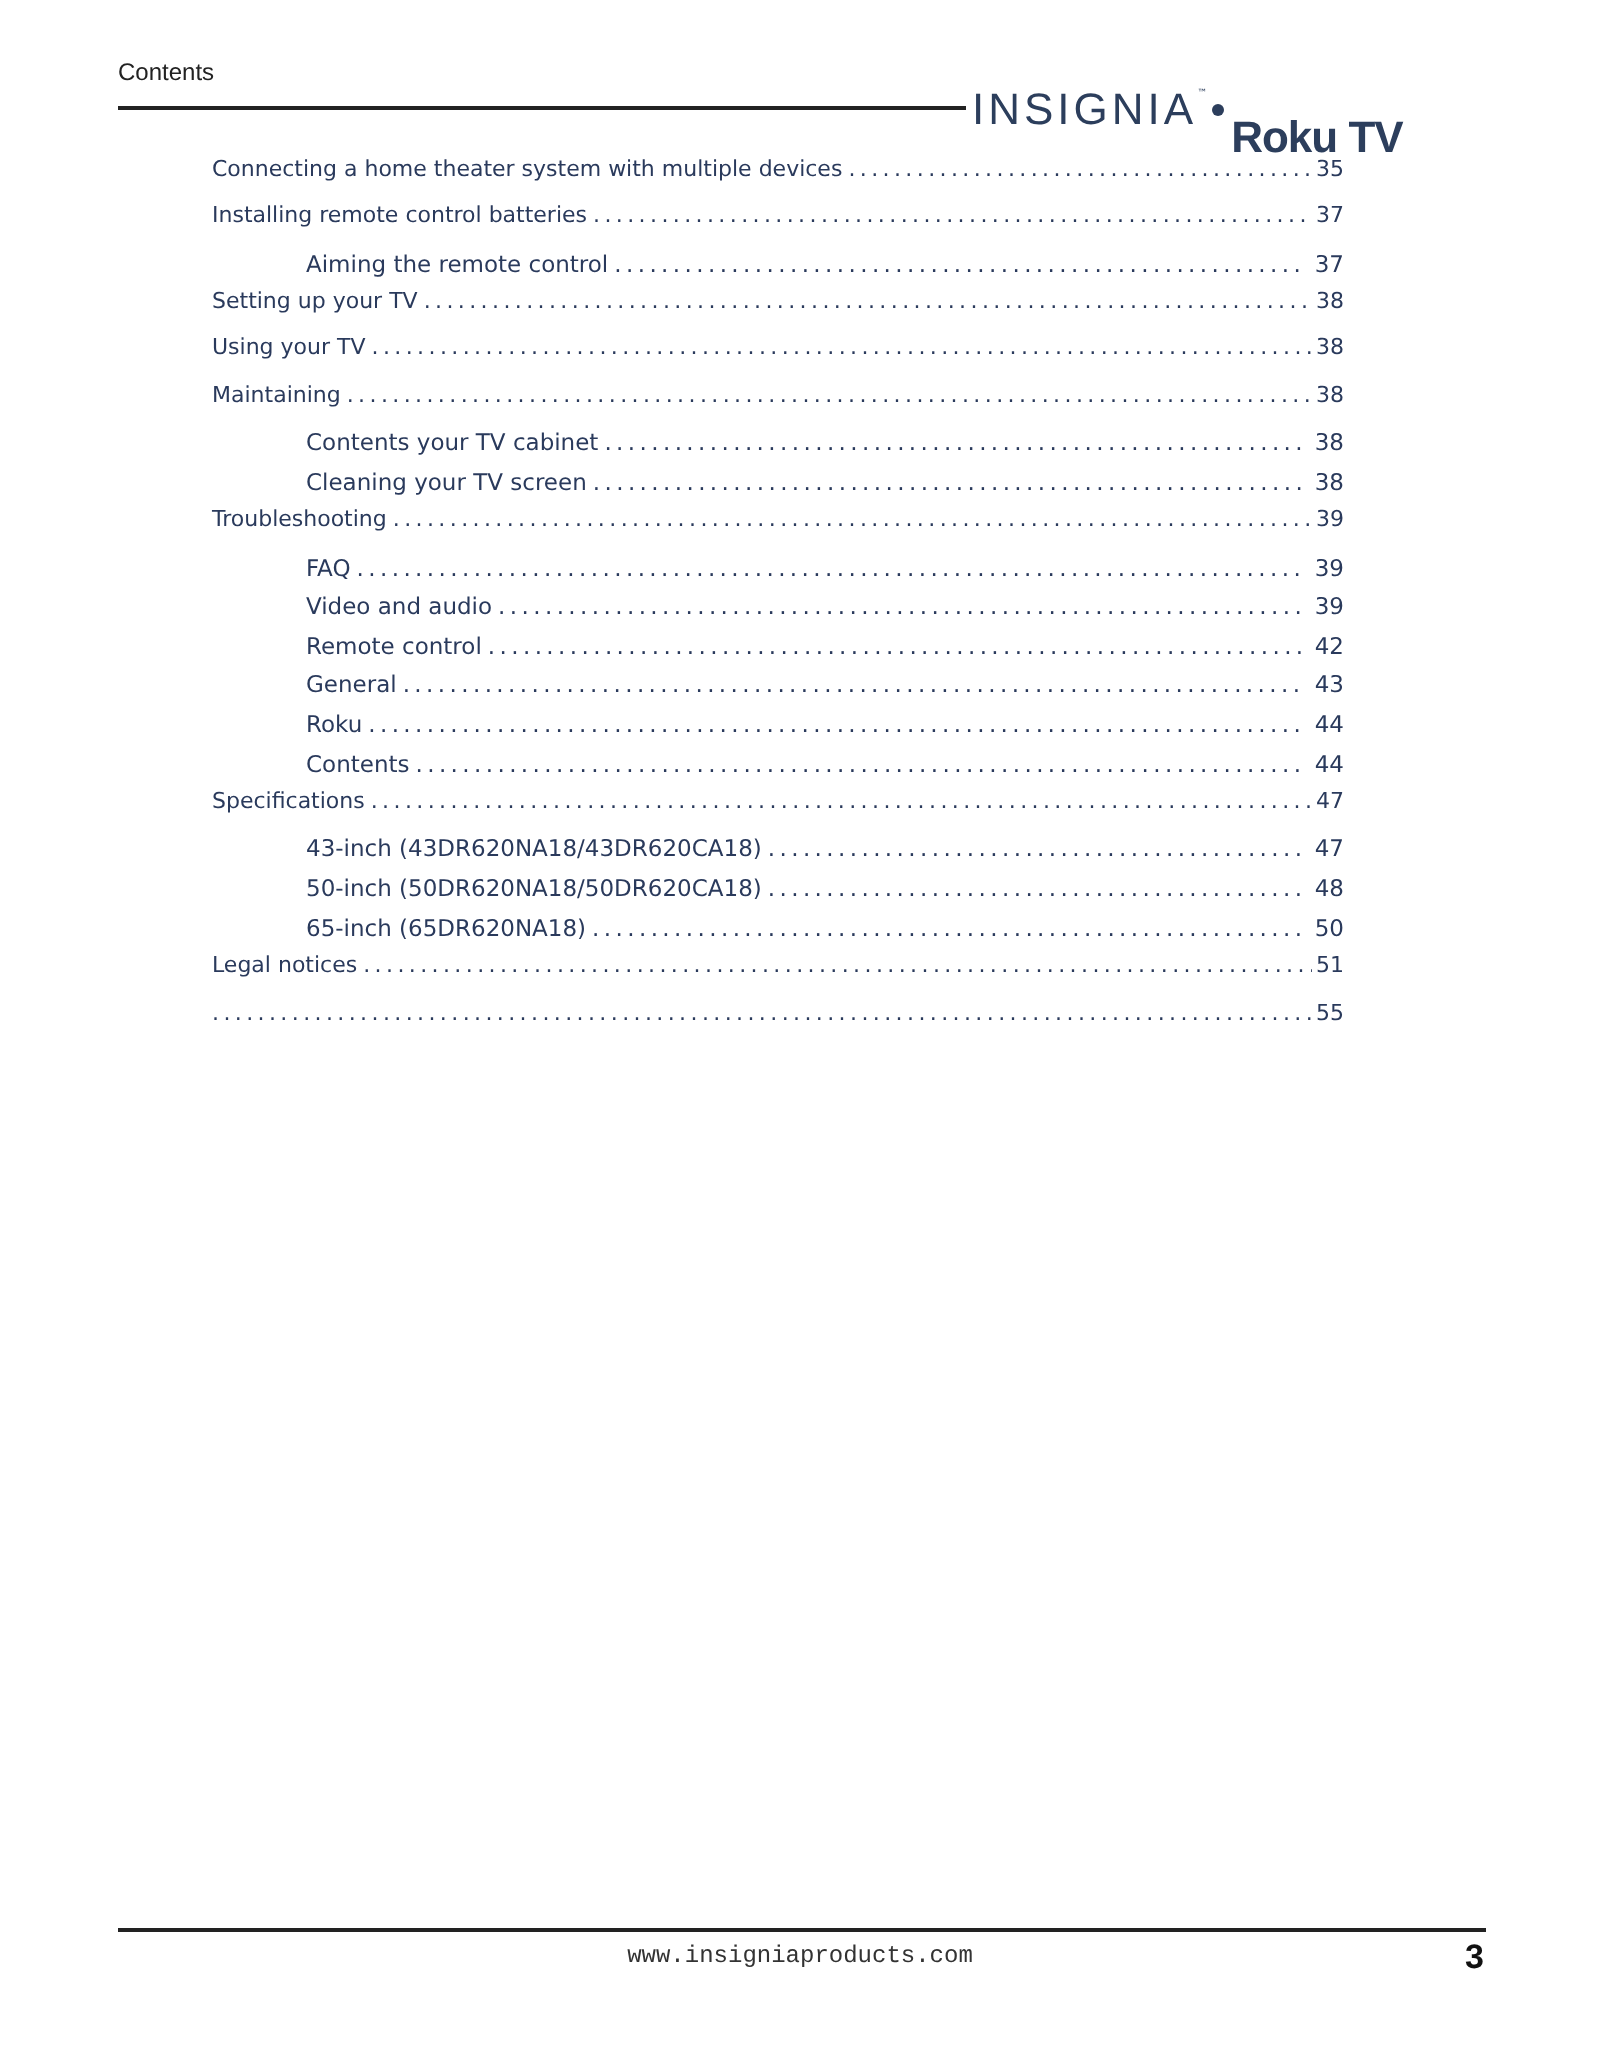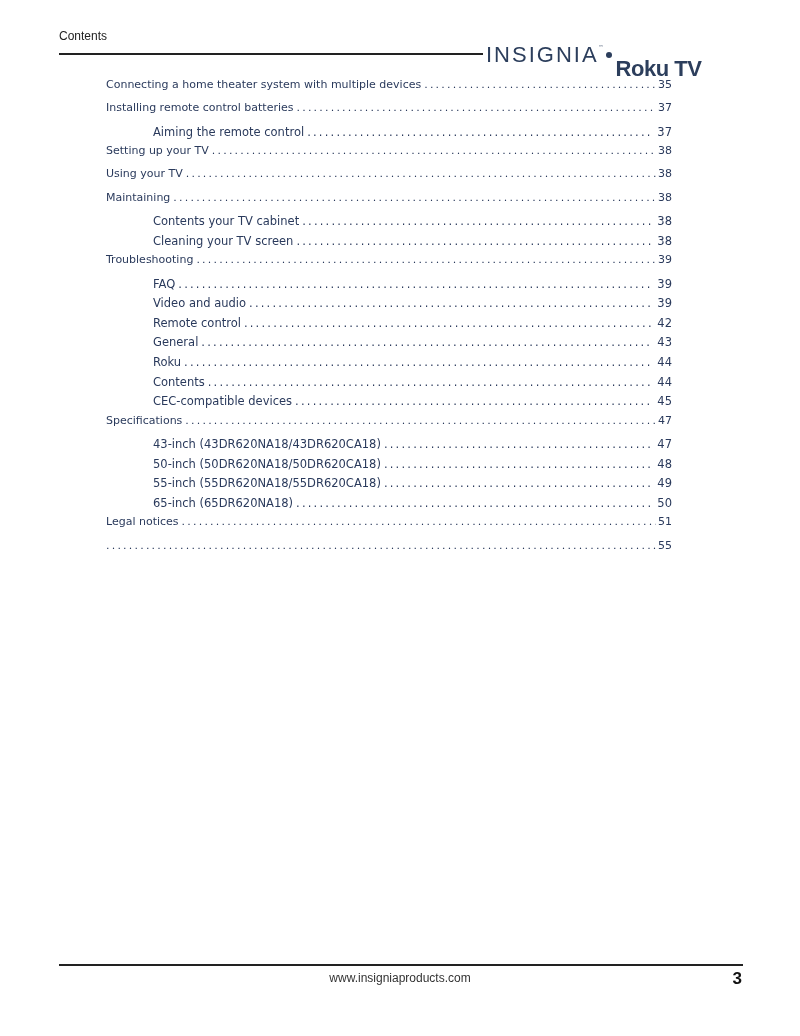--- a/index.html
+++ b/index.html
@@ -18,21 +18,21 @@
     .row { display: flex; align-items: baseline; white-space: nowrap; }
     .row.l1 { height: 23.3px; font-size: 11px; color: #2a3a5c; }
     .row.l2 { height: 19.6px; font-size: 11.5px; color: #2a3a5c; padding-left: 47px; }
     .row .title { flex: 0 0 auto; padding-right: 3px; }
     .row .dots { flex: 1 1 auto; overflow: hidden; letter-spacing: 2.2px; color: #2a3a5c; }
     .row .dots::before { content: "................................................................................................................................................................................................"; }
     .row .page { flex: 0 0 auto; padding-left: 2px; }
     .row.l2 .page { padding-left: 6px; }
     .footer-rule { position: absolute; left: 59px; top: 964px; width: 684px; height: 2px; background: #222; }
     .footer-url { position: absolute; left: 0; width: 800px; text-align: center; top: 971px;
-           font-family: Liberation Sans, sans-serif; font-size: 12px; color: #333; }
+           font-family: Liberation Mono, monospace; font-size: 12px; color: #333; }
     .footer-page { position: absolute; right: 58px; top: 969px; font-family: "Liberation Sans", sans-serif;
            font-size: 17px; font-weight: bold; color: #111; }
   </style>
 </head>
 <body>
 
 <div class="header-label">Contents</div>
 <div class="header-rule"></div>
 <div class="logo">
   <span class="logo-insignia">INSIGNIA</span>
@@ -110,44 +110,34 @@
   <div class="row l2">
       <span class="title">Roku</span>
       <span class="dots"></span>
       <span class="page">44</span>
     </div>
   <div class="row l2">
       <span class="title">Contents</span>
       <span class="dots"></span>
       <span class="page">44</span>
     </div>
-  <div class="row l2">
-      <span class="title">CEC-compatible devices</span>
-      <span class="dots"></span>
-      <span class="page">45</span>
-    </div>
   <div class="row l1">
       <span class="title">Specifications</span>
       <span class="dots"></span>
       <span class="page">47</span>
     </div>
   <div class="row l2">
       <span class="title">43-inch (43DR620NA18/43DR620CA18)</span>
       <span class="dots"></span>
       <span class="page">47</span>
     </div>
   <div class="row l2">
       <span class="title">50-inch (50DR620NA18/50DR620CA18)</span>
       <span class="dots"></span>
       <span class="page">48</span>
-    </div>
-  <div class="row l2">
-      <span class="title">55-inch (55DR620NA18/55DR620CA18)</span>
-      <span class="dots"></span>
-      <span class="page">49</span>
     </div>
   <div class="row l2">
       <span class="title">65-inch (65DR620NA18)</span>
       <span class="dots"></span>
       <span class="page">50</span>
     </div>
   <div class="row l1">
       <span class="title">Legal notices</span>
       <span class="dots"></span>
       <span class="page">51</span>

